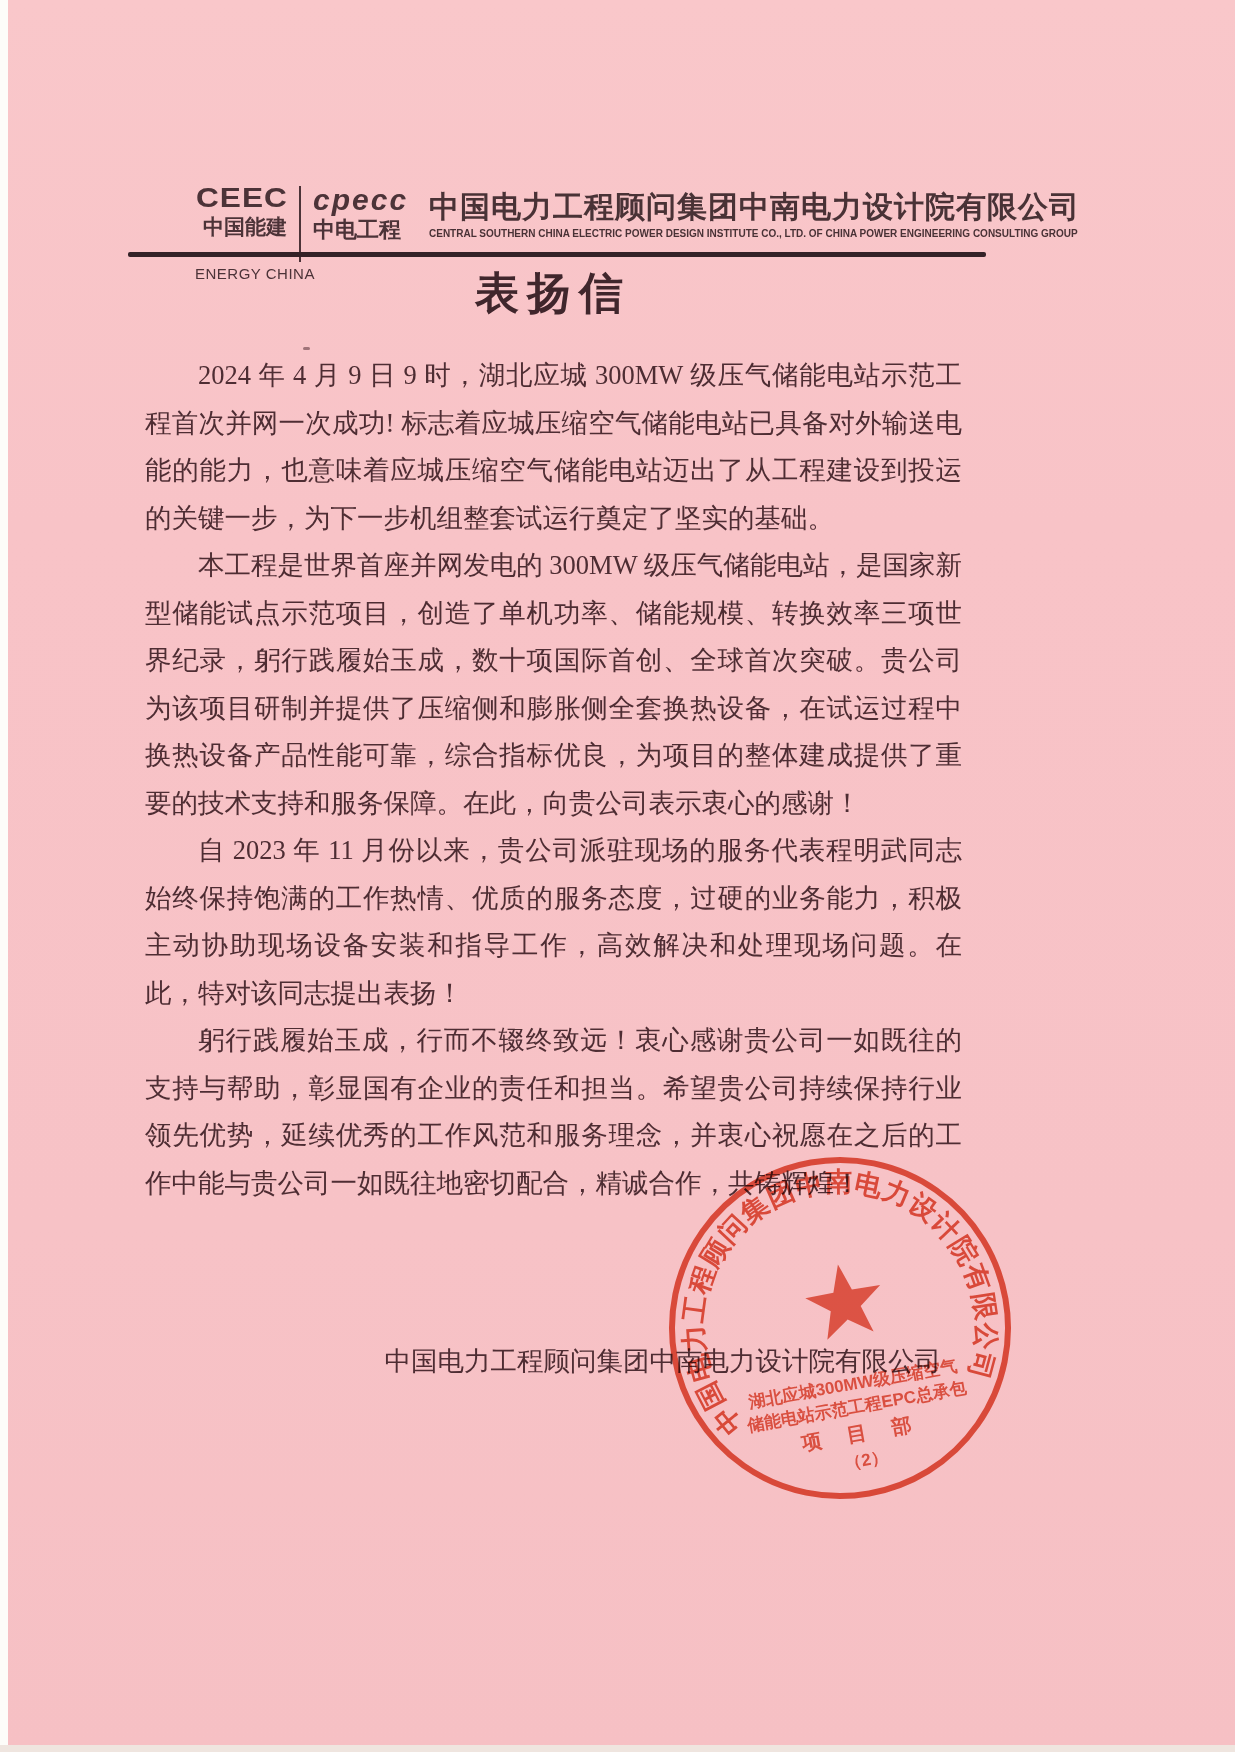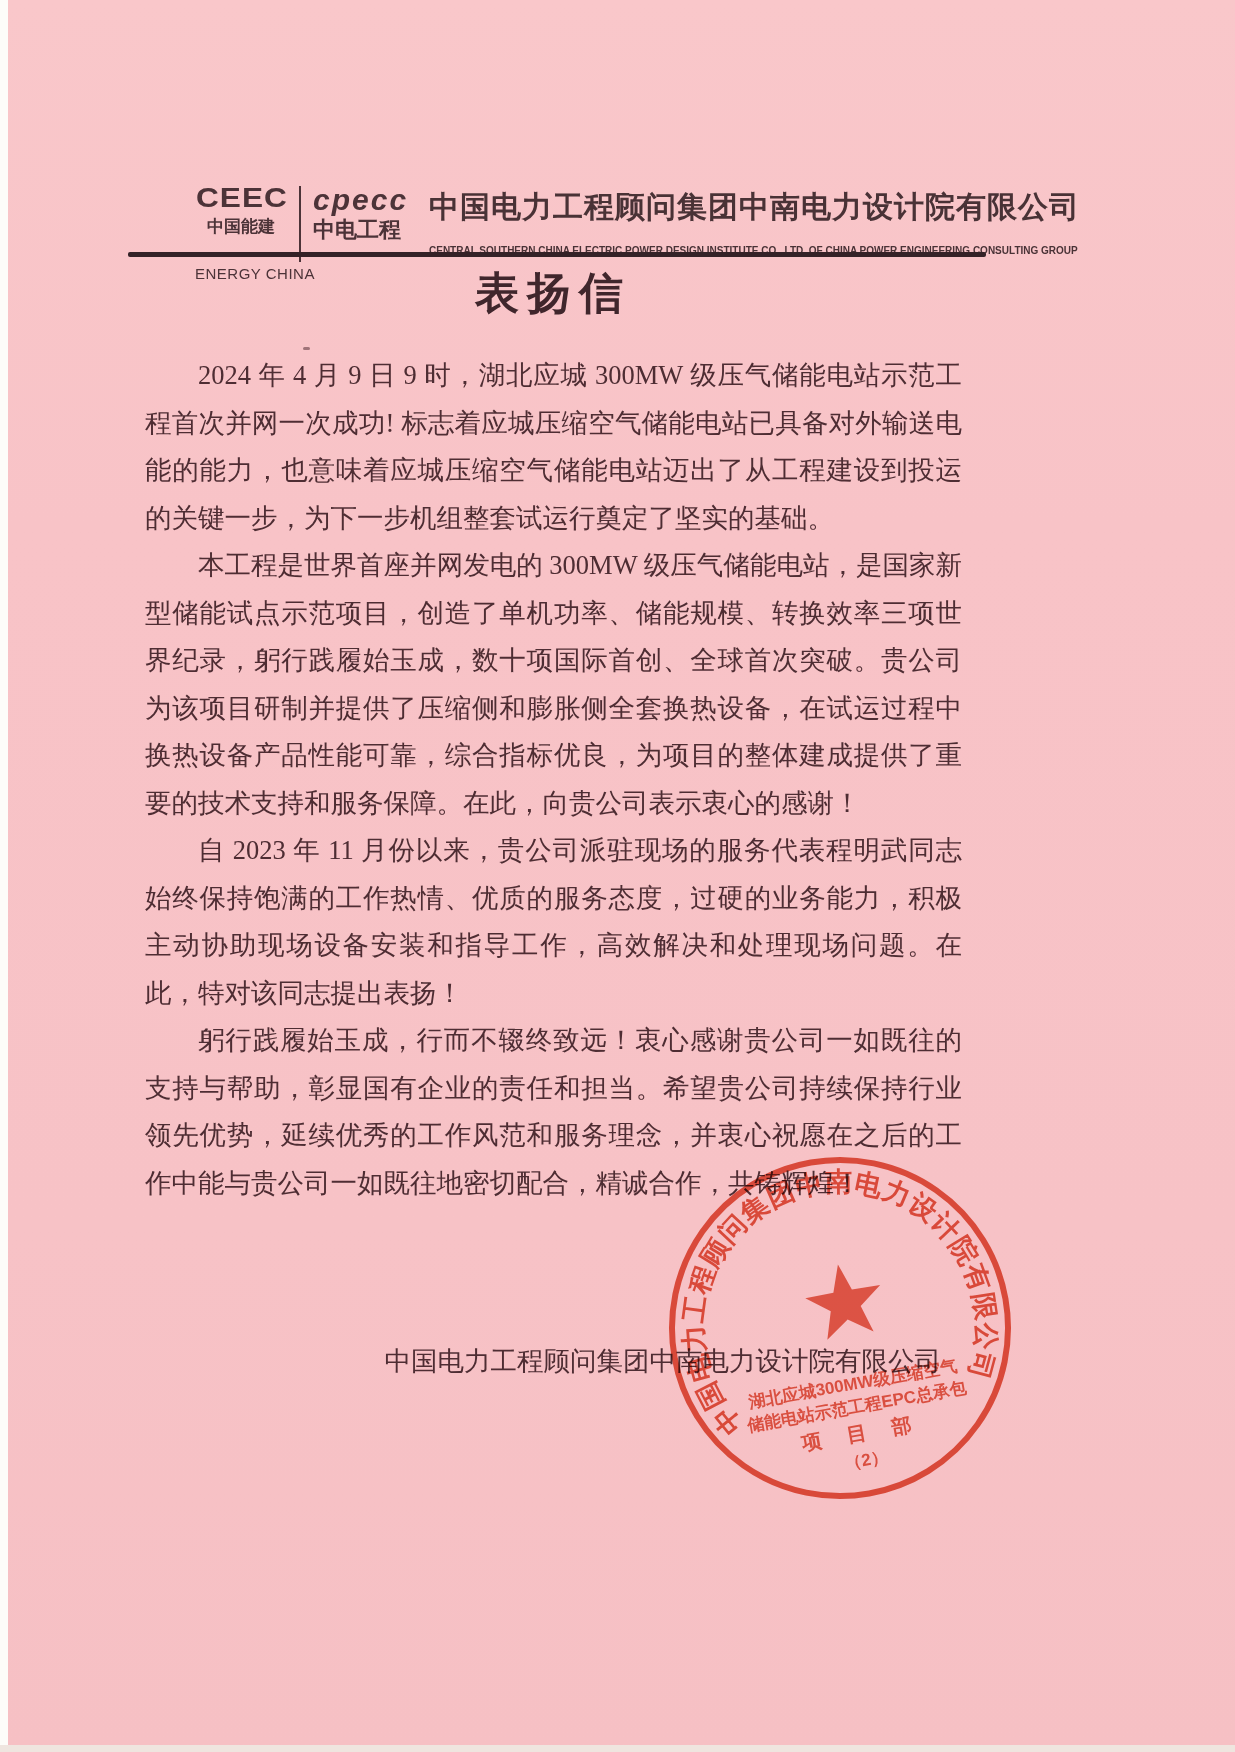--- a/index.html
+++ b/index.html
@@ -13,37 +13,37 @@
   .edge-left{position:absolute;left:0;top:0;width:8px;height:1752px;background:#fdfcf9;}
   .edge-bottom{position:absolute;left:0;top:1745px;width:1235px;height:7px;background:#efe5df;}
   
   .letterhead{position:absolute;left:195px;top:184px;display:flex;align-items:flex-start;}
   .lh-ceec{width:92px;text-align:center;color:#4c3338;}
   .lh-ceec .mark{
     font-family:"Liberation Sans","DejaVu Sans",sans-serif;
     font-weight:900;font-size:31px;letter-spacing:1px;line-height:30px;
     transform:scale(1.02,0.92);transform-origin:left top;white-space:nowrap;
   }
-  .lh-ceec .cn{font-family:"Liberation Sans",sans-serif;font-weight:700;font-size:17px;line-height:26px;white-space:nowrap;}
+  .lh-ceec .cn{font-family:"Liberation Sans",sans-serif;font-weight:700;font-size:21px;line-height:26px;white-space:nowrap;text-align:right;}
   .lh-ceec .en{font-family:"Liberation Sans",sans-serif;font-weight:400;font-size:15px;letter-spacing:0.5px;line-height:11px;white-space:nowrap;margin-top:28px;}
   .lh-divider{width:2px;height:76px;background:#4c3338;margin:2px 12px 0 12px;}
   .lh-cpecc{width:100px;text-align:left;color:#4c3338;}
   .lh-cpecc .mark{
     font-family:"Liberation Sans",sans-serif;font-weight:800;font-style:italic;
     font-size:30px;letter-spacing:2px;line-height:32px;white-space:nowrap;
   }
   .lh-cpecc .cn{font-family:"Liberation Sans",sans-serif;font-weight:700;font-size:22px;line-height:28px;white-space:nowrap;}
   .lh-company{margin-left:16px;color:#493236;padding-top:6px;}
   .lh-company .cn{
     font-family:"Liberation Sans","DejaVu Sans",sans-serif;
     font-weight:700;font-size:30px;letter-spacing:1px;line-height:34px;white-space:nowrap;
   }
   .lh-company .en{
     font-family:"Liberation Sans",sans-serif;font-weight:600;
-    font-size:10px;letter-spacing:0px;line-height:12px;margin-top:21px;white-space:nowrap;
+    font-size:10px;letter-spacing:0px;line-height:12px;margin-top:4px;white-space:nowrap;
   }
   .lh-rule{position:absolute;left:128px;top:252px;width:858px;height:5px;background:#342227;border-radius:2px;}
   
   .doc-title{
     position:absolute;left:145px;top:264px;width:816px;
     text-align:center;font-size:44px;font-weight:700;letter-spacing:8px;
     color:#40262c;
   }
   .body-text{
     position:absolute;left:145px;top:352px;width:817px;

